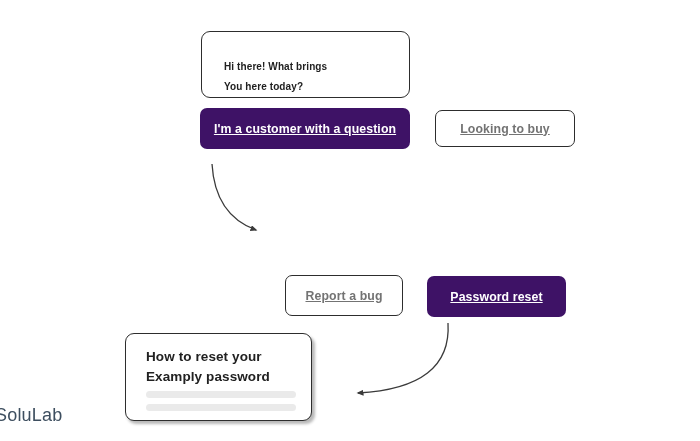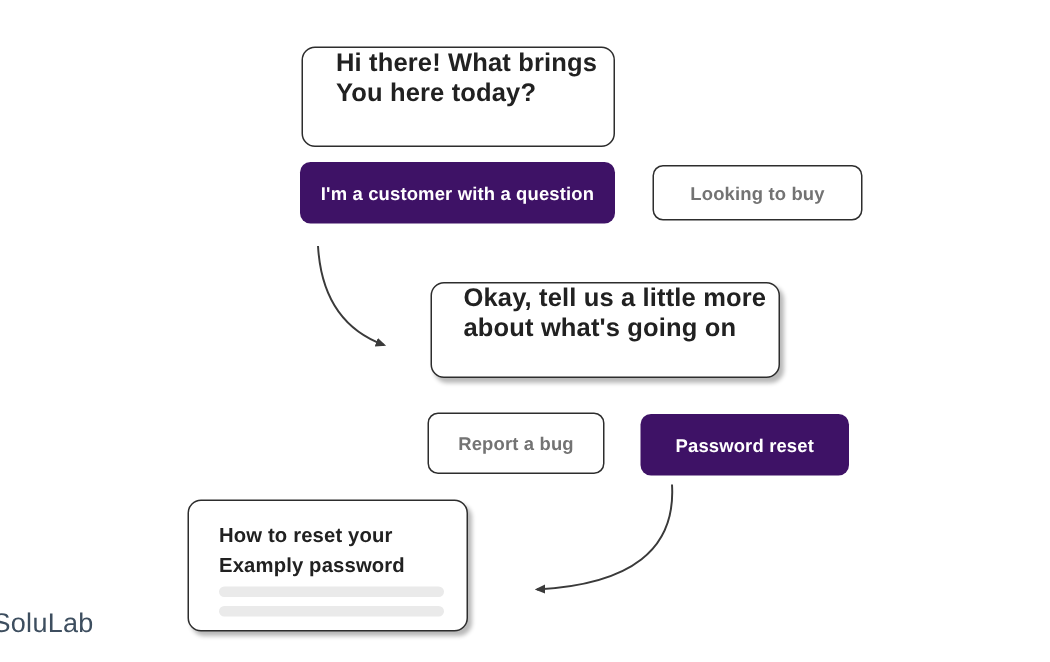--- a/index.html
+++ b/index.html
@@ -17,23 +17,23 @@
     left: 0; top: 0;
     width: 700px; height: 441px;
     pointer-events: none;
   }
   .bubble {
     position: absolute;
     background: #ffffff;
     border: 1.5px solid #2d2d2d;
     border-radius: 9px;
     display: flex;
-    align-items: flex-start;
+    align-items: flex-end;
     box-sizing: border-box;
-    font-size: 17px;
+    font-size: 10px;
     font-weight: 600;
     line-height: 20px;
     letter-spacing: 0.1px;
     white-space: pre-line;
   }
   .bubble.msg1 { left: 201px; top: 31px; width: 209px; height: 67px; padding-left: 22px; }
   .bubble.msg2 { left: 287px; top: 188px; width: 233px; height: 64px; padding-left: 21px; }
   .shadow { box-shadow: 2.5px 3px 3px rgba(0,0,0,0.28); padding-left: 27px; }
   .btn {
     position: absolute;
@@ -41,20 +41,21 @@
     align-items: center;
     justify-content: center;
     box-sizing: border-box;
     border-radius: 7px;
     font-family: "Liberation Sans", sans-serif;
     font-size: 12.3px;
     font-weight: 600;
     letter-spacing: 0.1px;
     padding: 0;
     cursor: pointer;
+    text-decoration: underline;
   }
   .btn.purple {
     background: #3e1266;
     color: #ffffff;
     border: none;
   }
   .btn.white {
     background: #ffffff;
     color: #737373;
     border: 1.3px solid #2d2d2d;
@@ -118,24 +119,20 @@
 
   <div class="bubble msg1">
     <span>Hi there! What brings
 You here today?</span>
   </div>
 
   <button class="btn purple b1">I'm a customer with a question</button>
 
   <button class="btn white b2">Looking to buy</button>
 
-  <div class="bubble msg2 shadow">
-    <span>Okay, tell us a little more
-about what's going on</span>
-  </div>
 
   <button class="btn white b3">Report a bug</button>
 
   <button class="btn purple b4">Password reset</button>
 
   <div class="card shadow">
     <div class="card-title">How to reset your
 Examply password</div>
     <div class="bar bar1"></div>
     <div class="bar bar2"></div>

